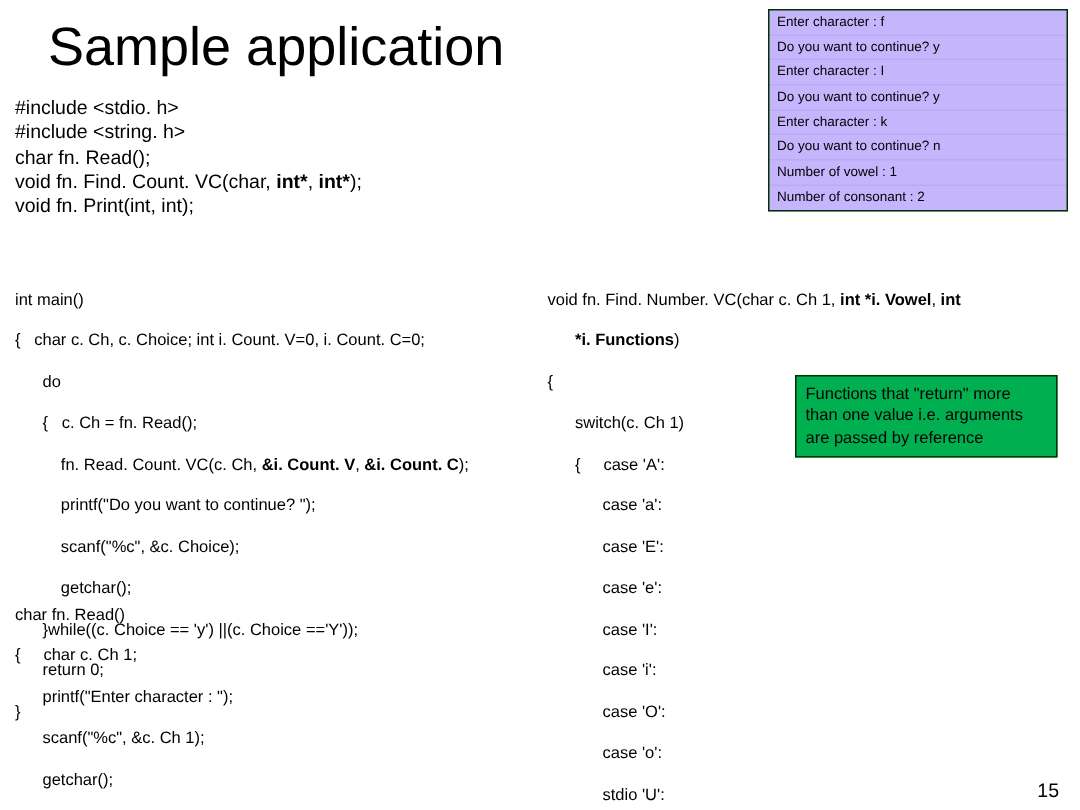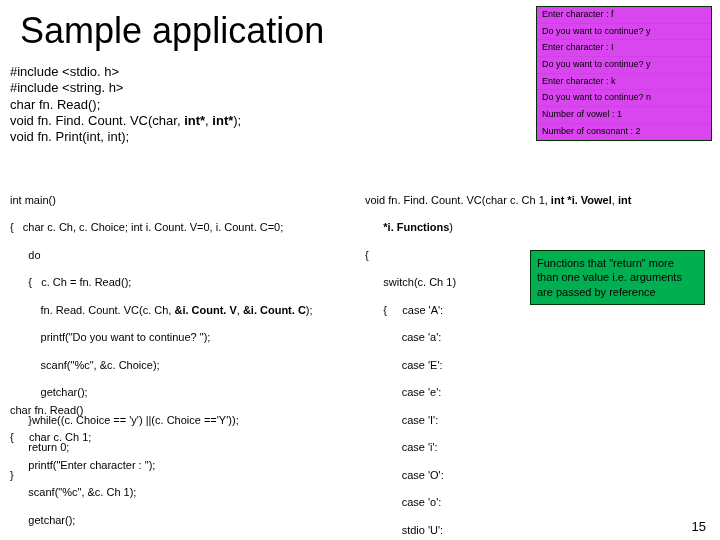--- a/index.html
+++ b/index.html
@@ -8,29 +8,29 @@
     height: 540px;
     background: #fff;
     font-family: Verdana, Geneva, sans-serif;
     position: relative;
     overflow: hidden;
   }
   .slide-title {
     font-size: 36px;
     font-family: Verdana, sans-serif;
     color: #000;
-    padding: 10px 0 8px 20px;
+    padding: 10px 0 8px 32px;
     font-weight: normal;
   }
   .console-box {
     position: absolute;
     top: 6px;
     right: 8px;
-    width: 176px;
-    background: #d946ef;
+    width: 200px;
+    background: #c4b5fd;
     border: 1px solid #003300;
     font-size: 9px;
     line-height: 1.3;
     color: #000;
     font-family: Verdana, sans-serif;
   }
   .console-box .row {
     padding: 2px 5px;
     border-top: 1px solid rgba(0,0,0,0.05);
   }
@@ -137,21 +137,21 @@
 <div>char fn. Read()</div>
 <div>{     char c. Ch 1;</div>
 <div>      printf("Enter character : ");</div>
 <div>      scanf("%c", &amp;c. Ch 1);</div>
 <div>      getchar();</div>
 
 
 </div>
 
 <div class="right-code">
-<div><span>void fn. Find. Count. VC(char c. Ch 1, </span><b>int *i. Vowel</b><span>, </span><b>int</b></div>
+<div><span>void fn. Find. Number. VC(char c. Ch 1, </span><b>int *i. Vowel</b><span>, </span><b>int</b></div>
 <div><b>      *i. Functions</b><span>)</span></div>
 <div>{</div>
 <div>      switch(c. Ch 1)</div>
 <div>      {     case 'A':</div>
 <div>            case 'a':</div>
 <div>            case 'E':</div>
 <div>            case 'e':</div>
 <div>            case 'I':</div>
 <div>            case 'i':</div>
 <div>            case 'O':</div>

